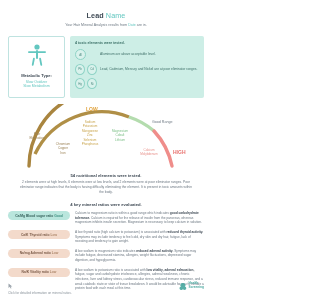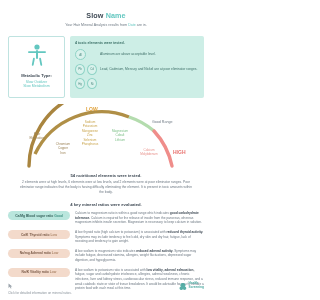--- a/index.html
+++ b/index.html
@@ -6,21 +6,21 @@
   body{
     width:212px;height:300px;background:#ffffff;
     font-family:"Liberation Sans",sans-serif;
     color:#4a4a4a;overflow:hidden;position:relative;
   }
   .page{width:212px;height:300px;position:relative;box-sizing:border-box;padding:0 8px;}
 
   
   .header{text-align:center;padding-top:11px;}
   .hello{font-size:7.2px;font-weight:700;color:#3f4a55;letter-spacing:.1px;}
-  .hello .name{color:#63c7c0;font-weight:700;}
+  .hello .name{color:#63c7c0;font-weight:400;}
   .subtitle{font-size:3.5px;color:#6b7680;margin-top:3.2px;letter-spacing:.05px;}
   .subtitle .lnk{color:#63c7c0;}
 
   
   .toprow{display:flex;gap:5px;margin-top:9px;align-items:stretch;}
 
   .metacard{
     width:57px;border:0.8px solid #bfe3e0;border-radius:2px;
     background:#fff;display:flex;flex-direction:column;
     align-items:center;justify-content:center;padding:4px 2px 5px;box-sizing:border-box;
@@ -87,21 +87,21 @@
   .logo{display:flex;align-items:center;gap:2px;}
   .logotext{font-size:3.2px;color:#4aa89f;line-height:1.2;font-weight:700;}
 </style>
 </head>
 <body>
 
 <div class="page">
 
   <div class="header">
     <div class="hello">
-      <span>Slow</span>
+      <span>Lead</span>
       <span class="name">Name</span>
     </div>
     <div class="subtitle">
       <span>Your Hair Mineral Analysis results from </span><span class="lnk">Date</span><span> are in.</span>
     </div>
   </div>
 
   <div class="toprow">
 
     <div class="metacard">

